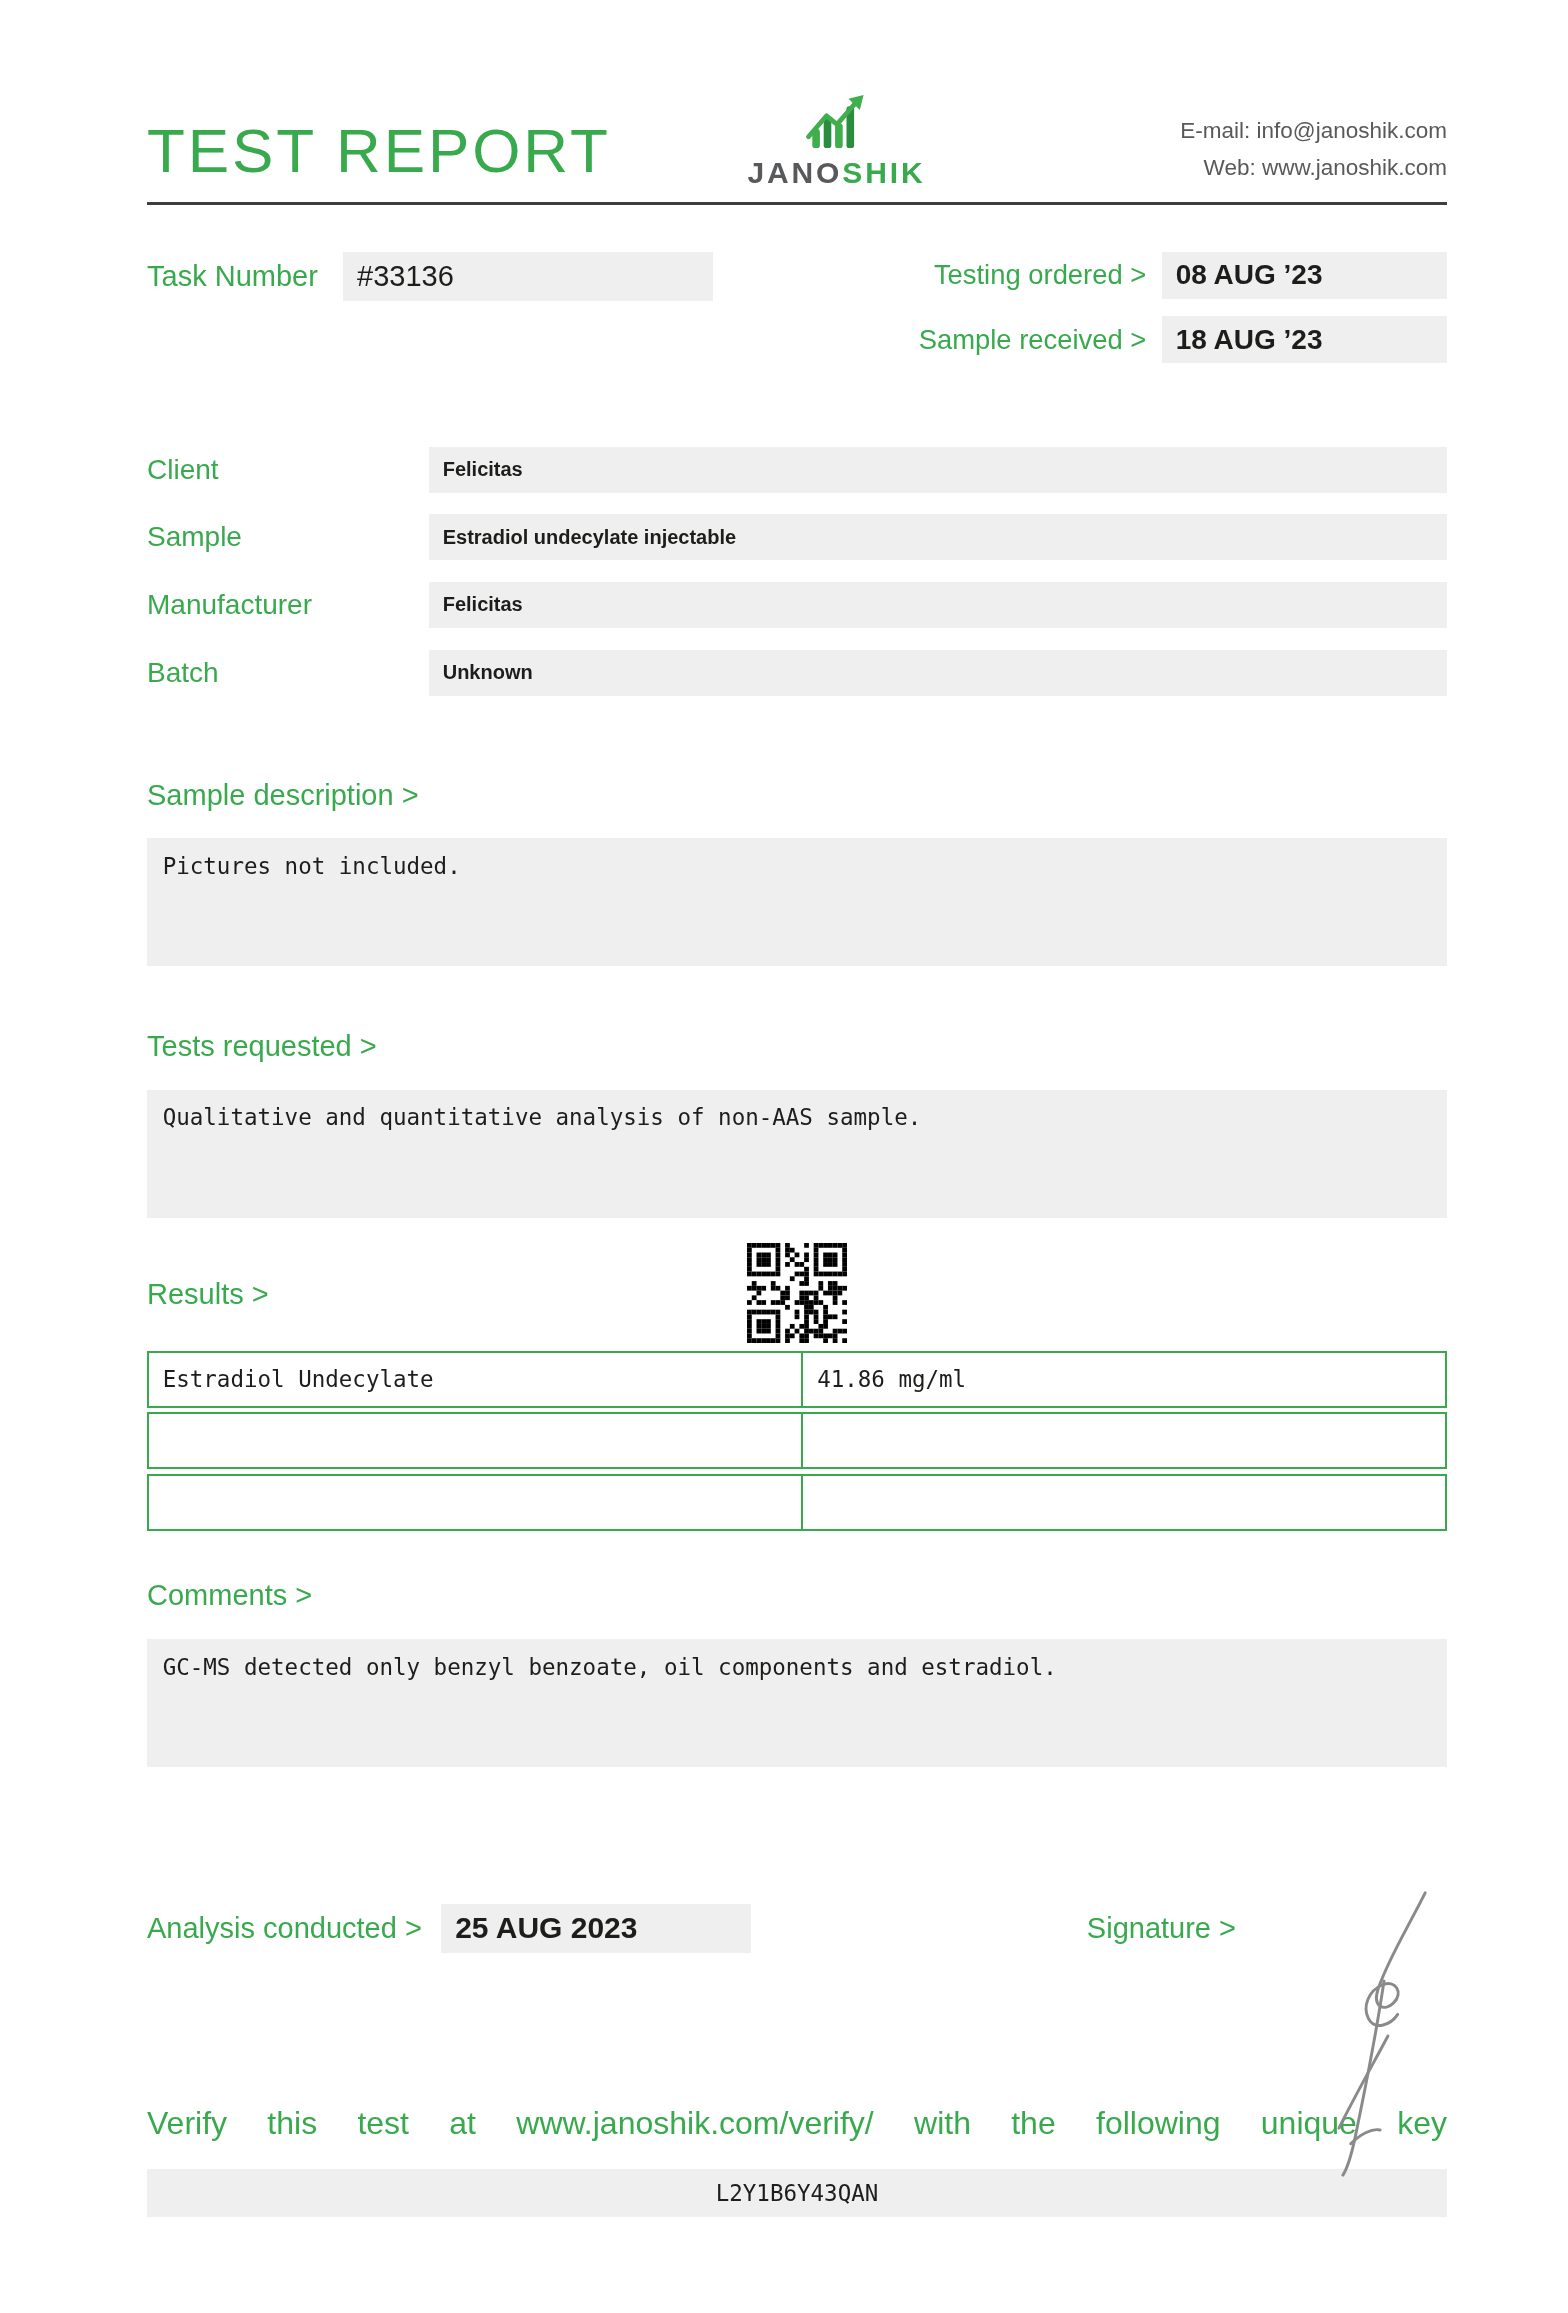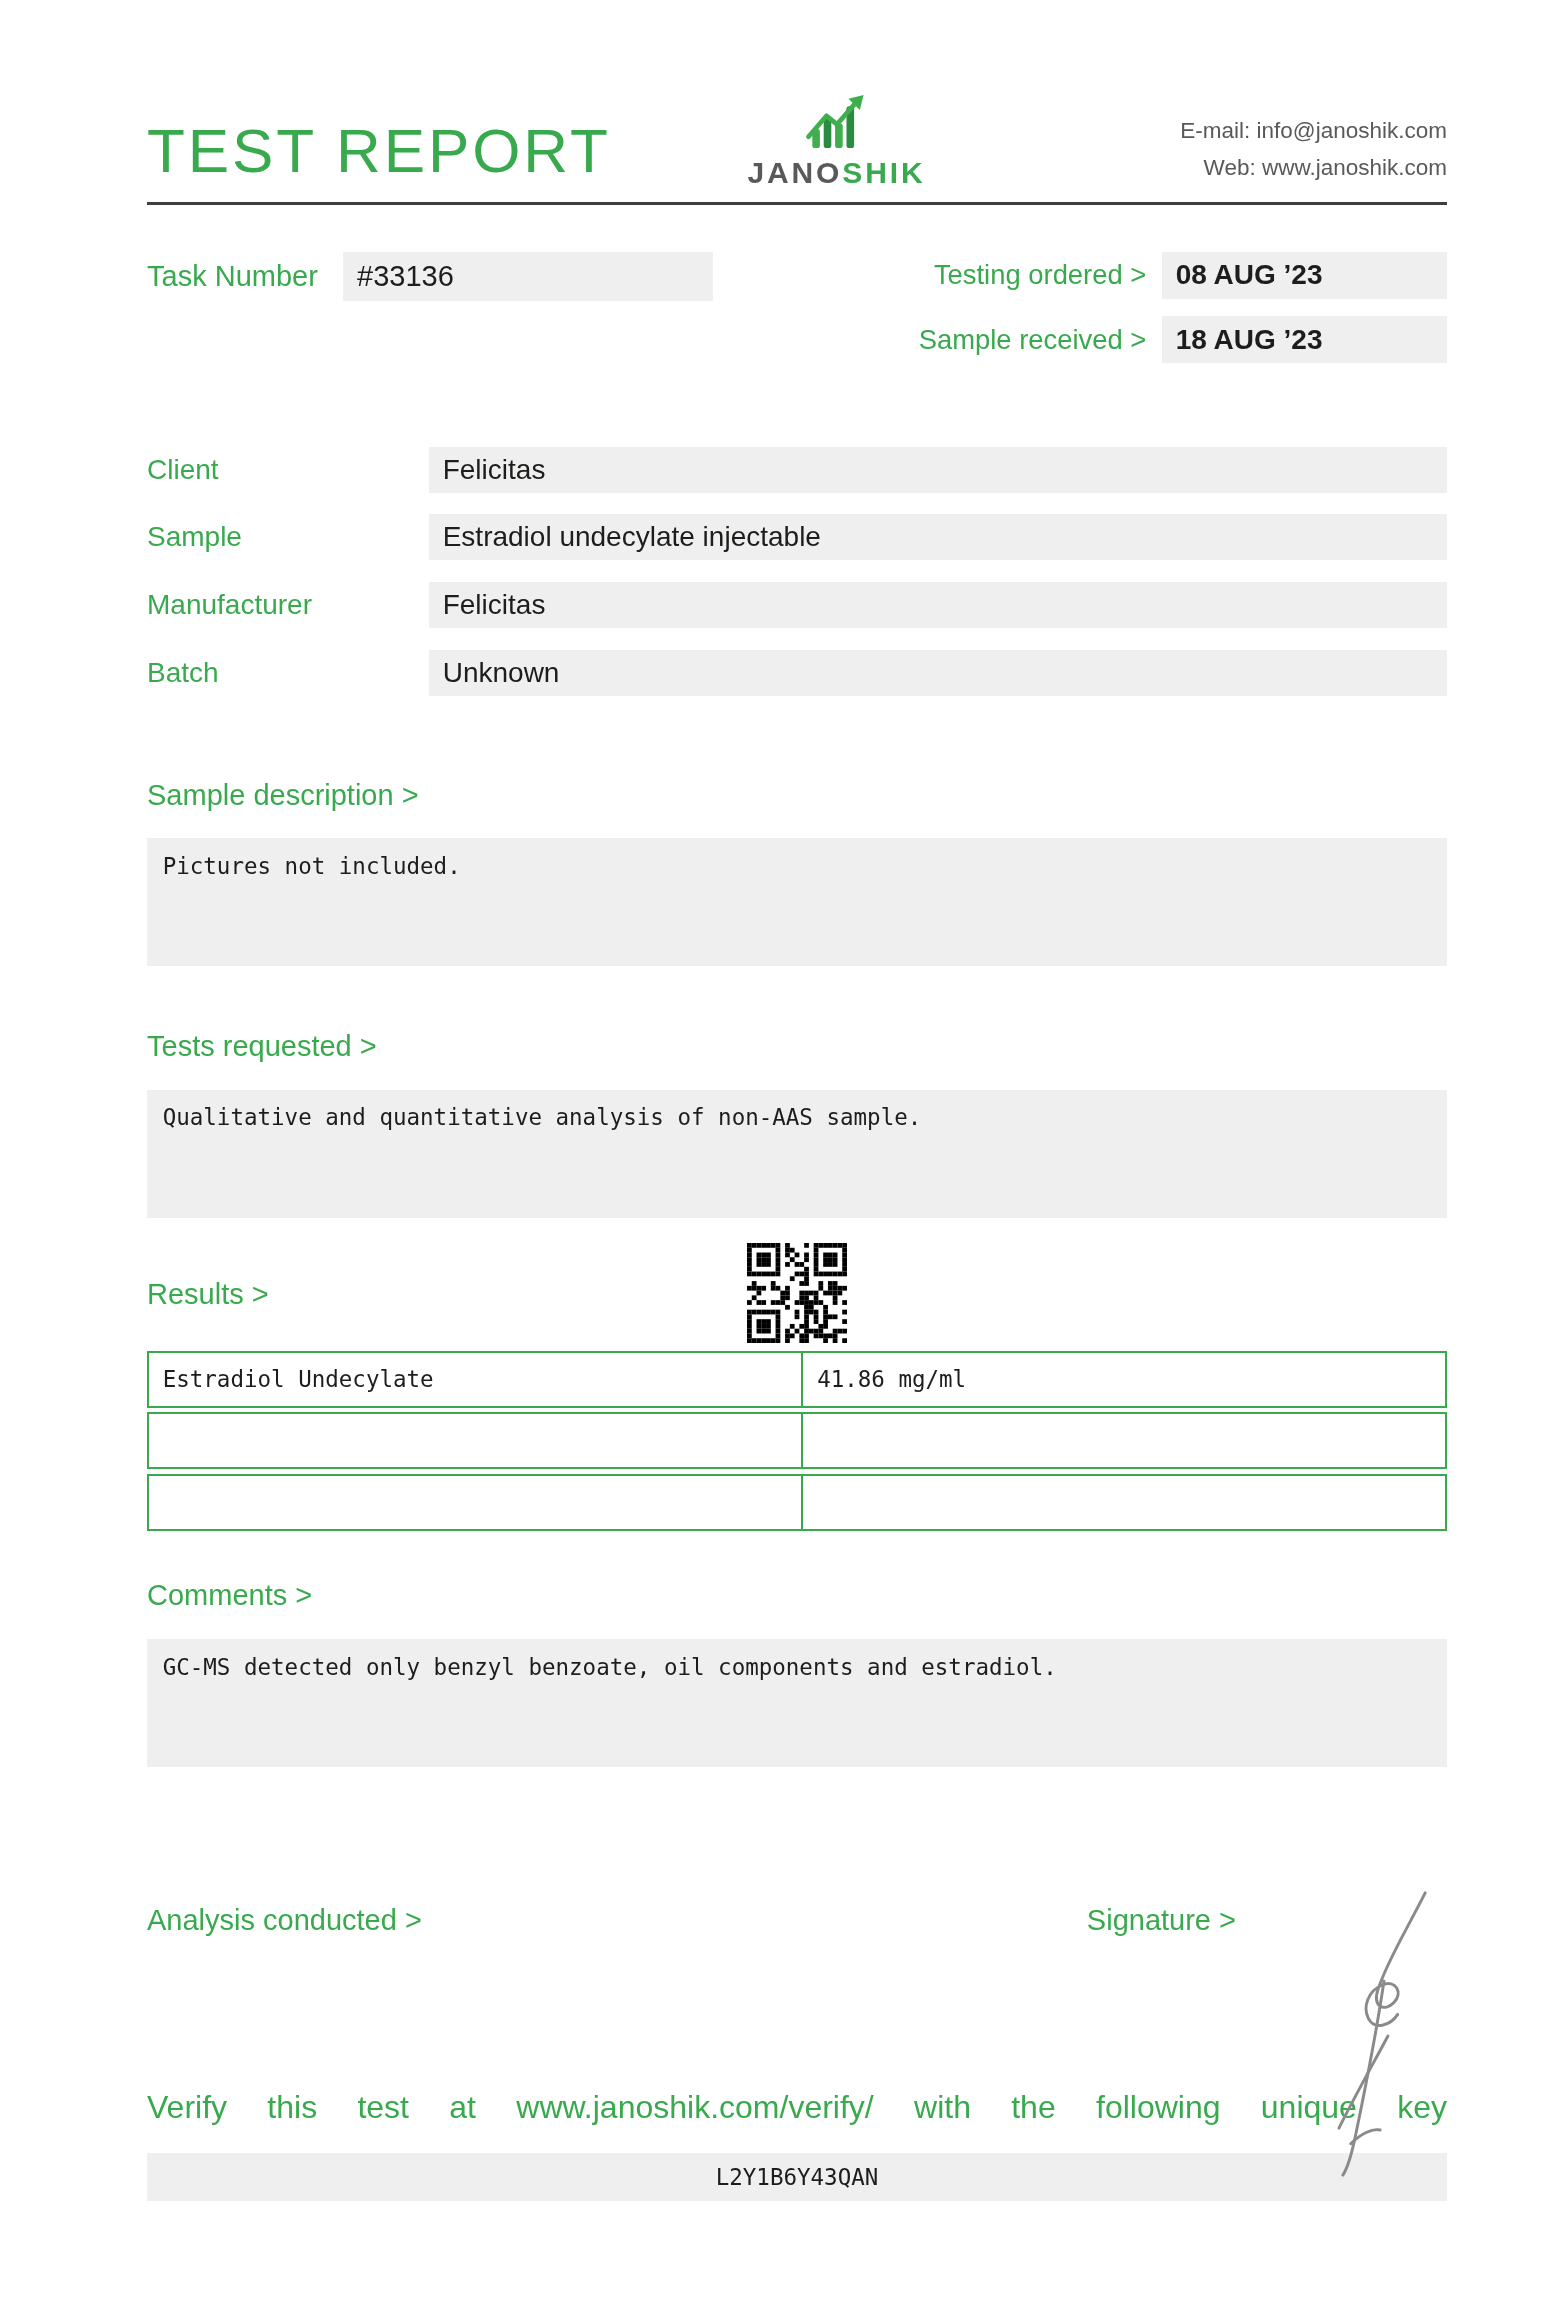--- a/index.html
+++ b/index.html
@@ -45,21 +45,21 @@
   .date-row{display:flex;align-items:center;justify-content:flex-end;margin-bottom:17.6px;}
   .date-label{color:var(--green);font-size:27.4px;margin-right:15.7px;white-space:nowrap;}
   .date-box{width:285px;height:47px;}
   .date-value{font-size:28px;font-weight:bold;}
 
   
   .details{margin-top:66px;}
   .detail-row{display:flex;align-items:center;margin-bottom:21.6px;}
   .detail-label{width:282px;color:var(--green);font-size:28px;}
   .detail-box{flex:1;height:46px;}
-  .detail-value{font-size:28px;font-weight:400;}
+  .detail-value{font-size:20px;font-weight:700;}
 
   
   .section-heading{color:var(--green);font-size:29px;line-height:35px;}
   .mt-sample{margin-top:82px;}
   .mt-tests{margin-top:63px;}
   .mt-results{margin-top:59px;}
   .mt-comments{margin-top:47px;}
   .text-box{
     margin-top:25.5px;height:128px;background:var(--box_gray);
     padding:12.7px 15.7px;
@@ -411,20 +411,23 @@
       <div class="result-cell first"></div>
       <div class="result-cell second"></div>
     </div>
   </div>
 
   <div class="section-heading mt-comments">Comments &gt;</div>
   <div class="text-box">GC-MS detected only benzyl benzoate, oil components and estradiol.</div>
 
   <div class="analysis-row">
     <span class="green-label">Analysis conducted &gt;</span>
+    <span class="field-box analysis-box">
+      <span class="analysis-value">25 AUG 2023</span>
+    </span>
     <span class="signature-label">Signature &gt;</span>
   </div>
 
   <svg class="signature-svg" width="157" height="294" viewBox="0 0 160 300">
     <g fill="none" stroke="#8a8a8a" stroke-width="3" stroke-linecap="round">
       <path d="M146 6 C128 42 108 74 98 104 C92 122 104 128 114 118 C124 108 116 94 102 100 C88 106 82 122 88 134 C94 146 110 142 118 130"></path>
       <path d="M104 96 C96 150 84 210 74 258 C70 276 66 288 62 294"></path>
       <path d="M58 246 C74 214 92 182 108 152"></path>
       <path d="M70 262 C80 252 92 246 100 248"></path>
     </g>

